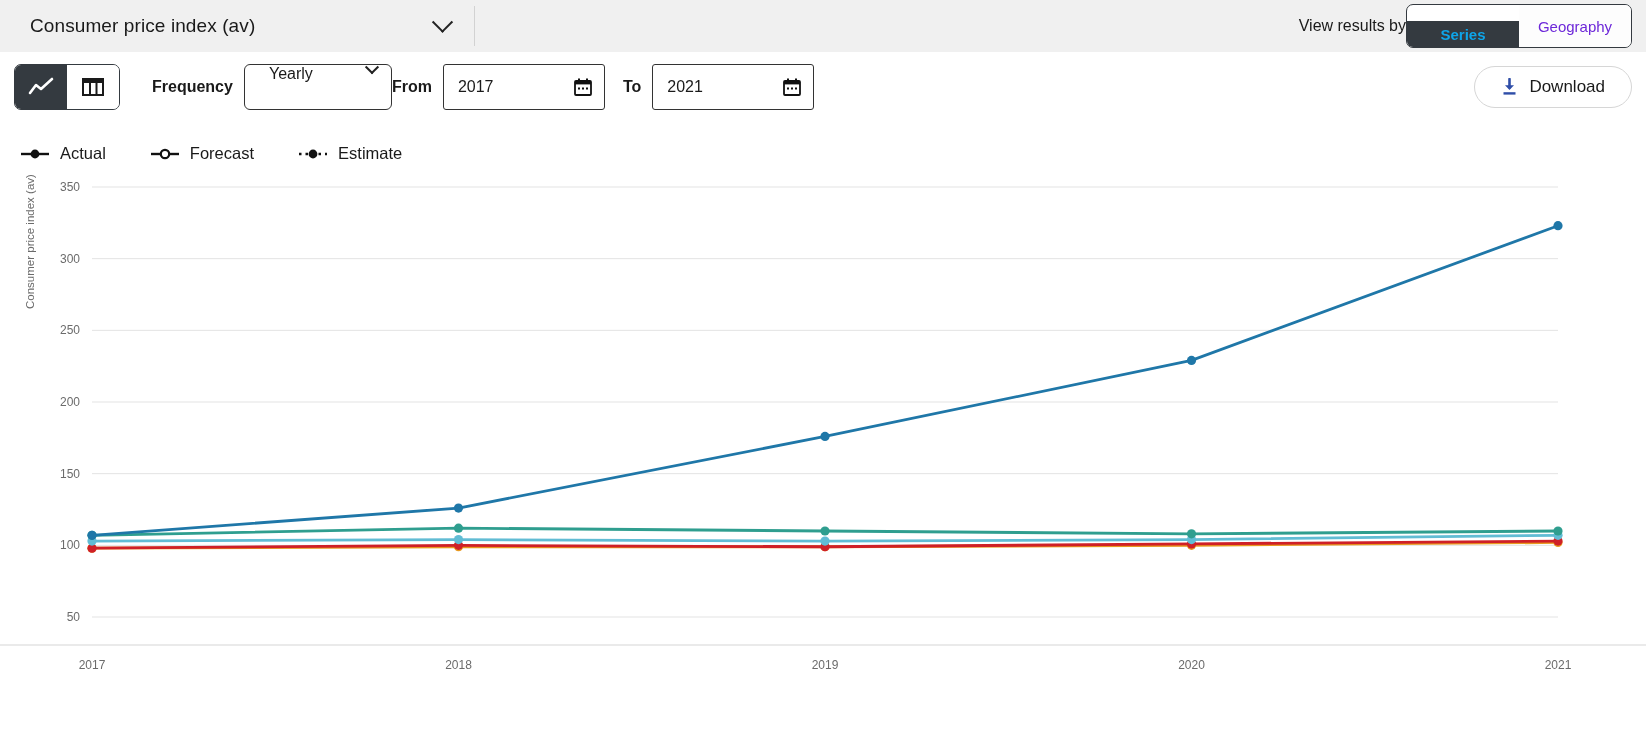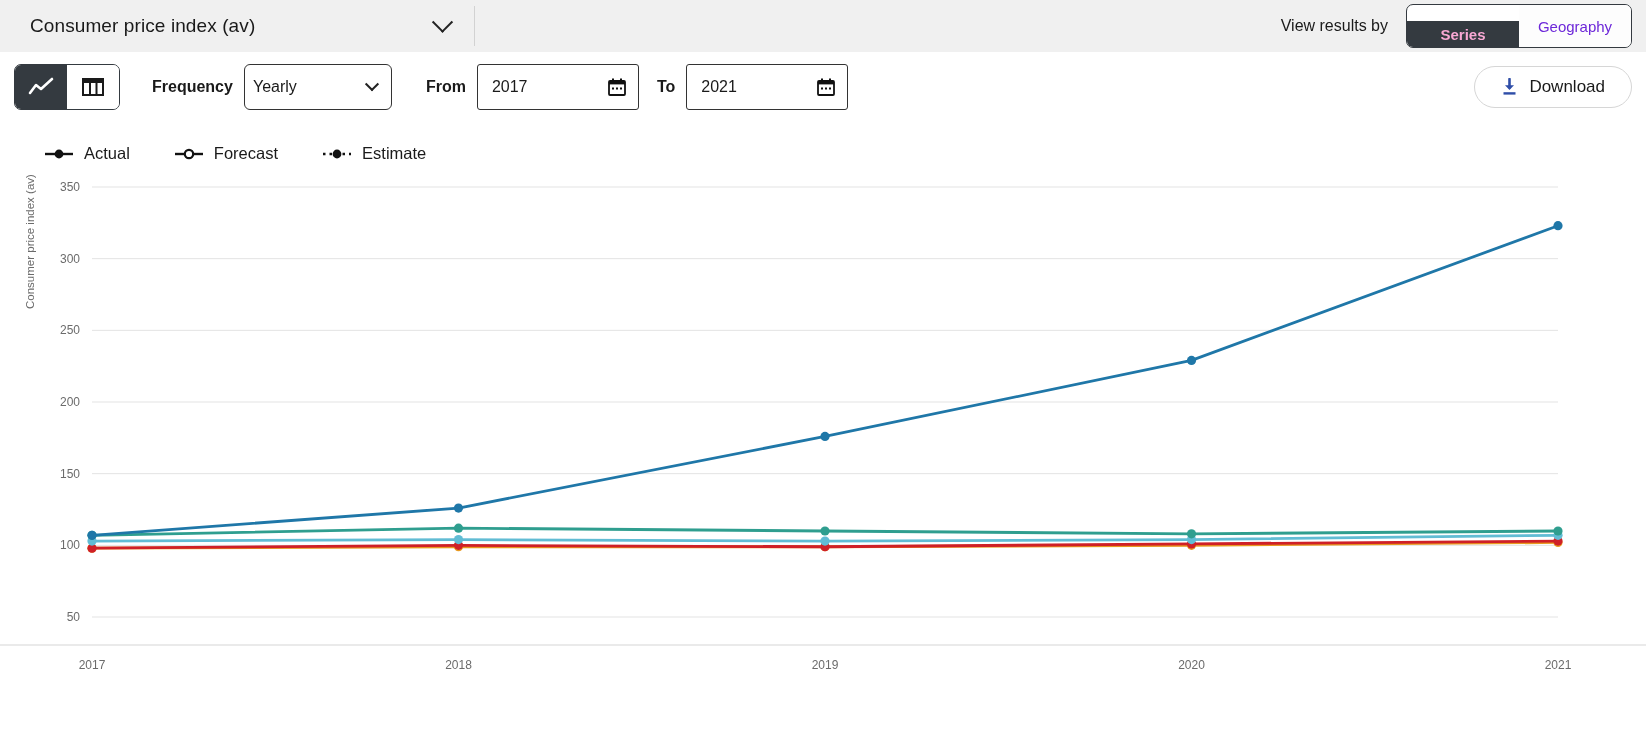--- a/index.html
+++ b/index.html
@@ -45,21 +45,20 @@
     background: #d2d2d2;
     margin-left: 4px;
   }
   .header-right {
     position: absolute;
     right: 14px;
     top: 0;
     height: 52px;
     display: flex;
     align-items: center;
-    gap: 18px;
   }
   .view-by-label {
     font-size: 16px;
     color: #1a1a1a;
   }
   .segmented {
     display: flex;
     border: 1px solid #343a40;
     border-radius: 7px;
     overflow: hidden;
@@ -74,21 +73,21 @@
     padding: 0 18px;
     font-size: 15px;
     cursor: pointer;
     background: #fdfdfd;
     color: #6d28d9;
     border: none;
     font-family: inherit;
   }
   .seg-btn.active {
     background: #343a40;
-    color: #f9a8d4;
+    color: #0ea5e9;
     font-weight: 600;
     margin-top: 16px;
   }
 
   
   .toolbar {
     height: 70px;
     background: #ffffff;
     display: flex;
     align-items: center;
@@ -120,25 +119,24 @@
     color: #1a1a1a;
     margin-right: 11px;
   }
   .select-wrap {
     position: relative;
     height: 46px;
     width: 148px;
     border: 1px solid #333;
     border-radius: 6px;
     display: flex;
-    align-items: center;
-    padding: 0 8px;
+    align-items: flex-start;
+    padding: 0 24px;
     background: #fff;
     cursor: pointer;
-    margin-right: 34px;
   }
   .select-wrap .val { font-size: 16px; color: #1a1a1a; }
   .select-wrap .chev-sm {
     position: absolute; right: 14px;
     width: 10px; height: 10px;
     border-right: 2.2px solid #222;
     border-bottom: 2.2px solid #222;
     transform: rotate(45deg) translate(-2px,-2px);
   }
   .date-wrap {
@@ -174,21 +172,21 @@
     background: #fff;
     cursor: pointer;
     font-family: inherit;
   }
   .download-btn .lbl { font-size: 17px; color: #1a1a1a; }
 
   
   .legend {
     display: flex;
     align-items: center;
-    padding: 22px 0 0 44px;
+    padding: 22px 0 0 20px;
     gap: 44px;
   }
   .legend-item {
     display: flex;
     align-items: center;
     gap: 10px;
     cursor: pointer;
   }
   .legend-item .lg-label { font-size: 16.5px; color: #1a1a1a; }
 

